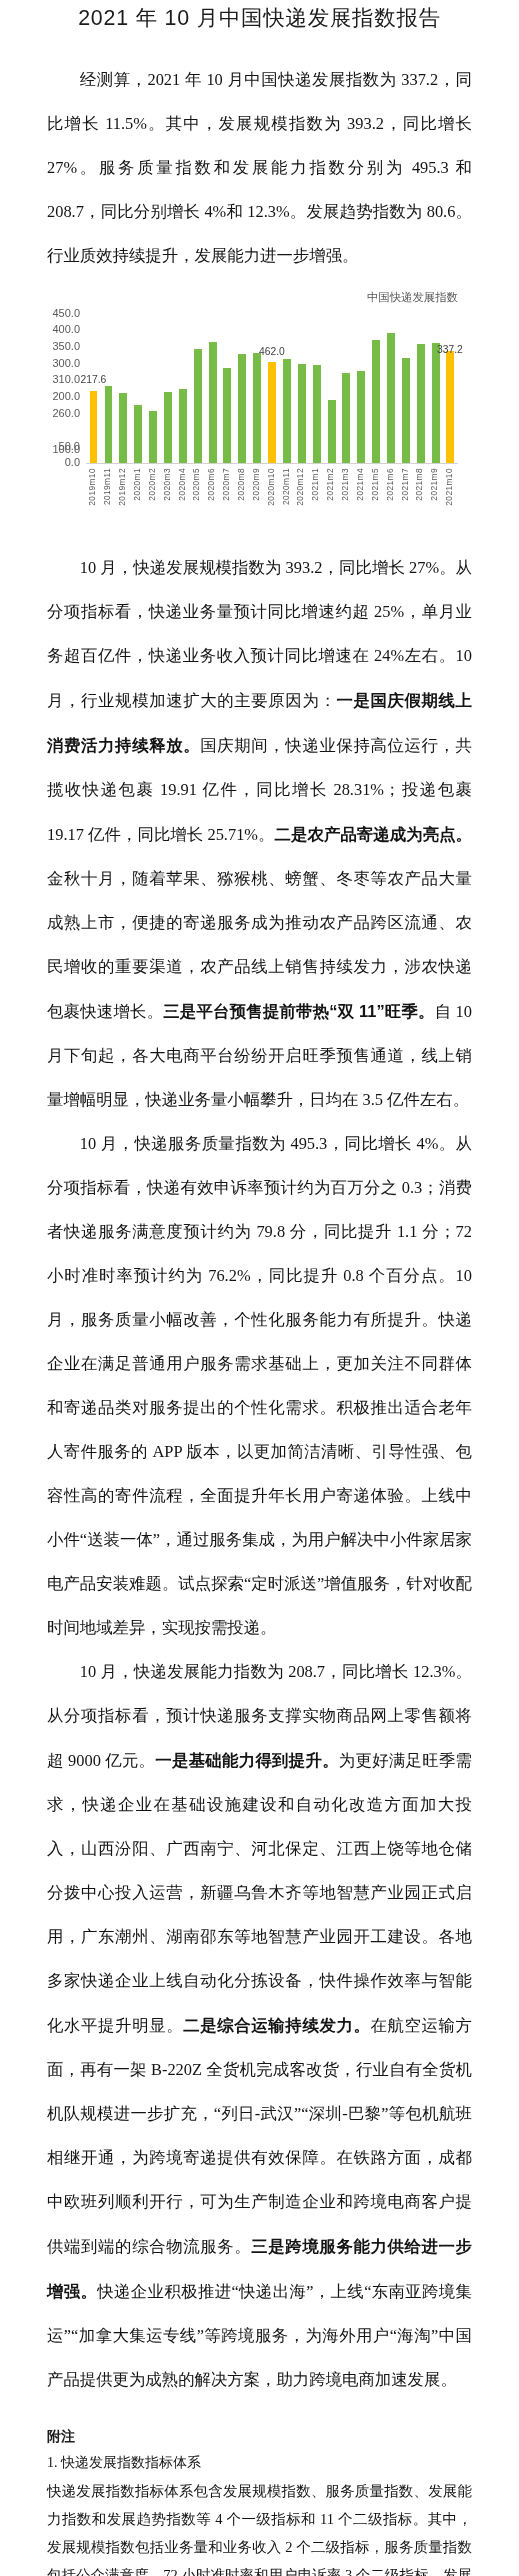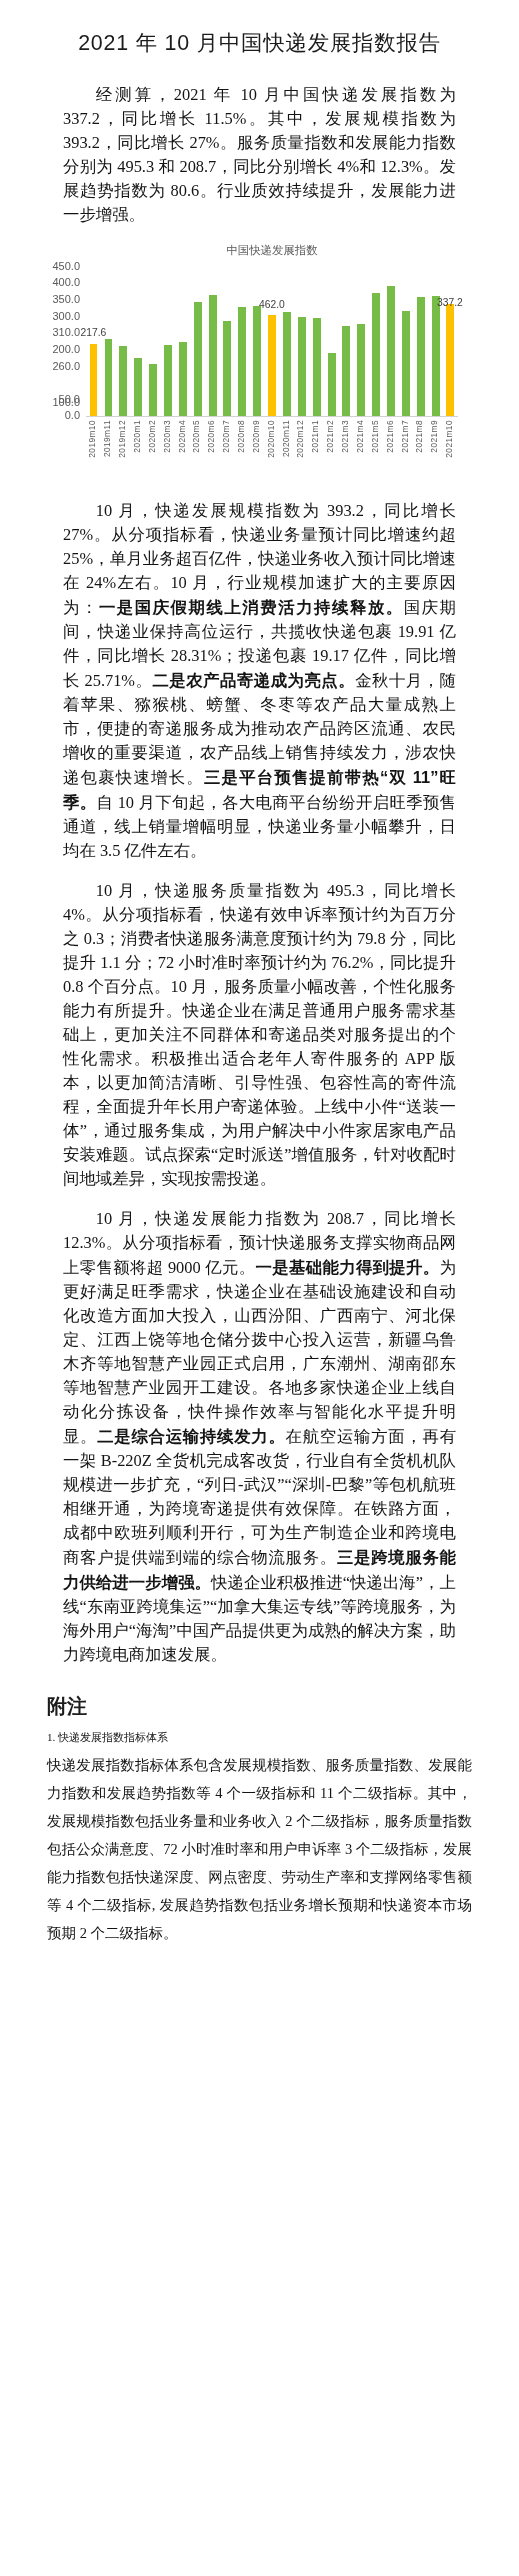--- a/index.html
+++ b/index.html
@@ -1,39 +1,39 @@
 <!DOCTYPE html>
 <html lang="zh" style="font-size:12.2px"><head>
 <meta charset="utf-8">
 <style>
   html,body{margin:0;padding:0;background:#ffffff;}
   .page{
     width:519px;min-height:2576px;margin:0 auto;background:#ffffff;
     font-family:"Liberation Serif","DejaVu Serif",serif;color:#141414;
   }
   .report-title{
-    padding-top:28px;margin:0 23px;
+    padding-top:3px;margin:0 23px;
     font-family:"Liberation Sans","DejaVu Sans",sans-serif;
     font-size:21.4px;font-weight:500;letter-spacing:0.8px;
     text-align:center;color:#1c1c1c;
   }
   .article{padding:0 47px;}
   .para{
-    margin:16px;font-size:16.4px;line-height:24px;
+    margin:0;font-size:16.4px;line-height:44px;
     text-align:justify;text-indent:2em;
   }
   .para:first-child{margin-top:26px;}
   .seg-bold{
     font-weight:bold;
     font-family:"Liberation Sans","DejaVu Sans",sans-serif;
   }
   
   .figure-block{margin-top:12.2px;}
   .chart-title{
-    width:372px;margin-left:86px;text-align:center;
+    width:372px;margin-left:86px;text-align:right;
     font-family:"Liberation Sans","DejaVu Sans",sans-serif;
     font-size:11.4px;color:#595959;
   }
   .chart-plot{
     position:relative;margin-left:86px;margin-top:7.6px;
     width:372px;height:150px;
     border-bottom:1.5px solid #d2d2d2;
   }
   .ytick{
     position:absolute;left:-44px;width:38px;text-align:right;
@@ -55,23 +55,23 @@
   }
   .figure-caption{
     margin-top:10.7px;text-align:center;
     font-size:16.4px;color:#141414;
   }
   
   .notes{padding:0 47px 20px 47px;}
   .notes-heading{
     margin-top:26px;
     font-family:"Liberation Sans","DejaVu Sans",sans-serif;
-    font-size:20px;font-weight:bold;color:#1c1c1c;
+    font-size:14px;font-weight:bold;color:#1c1c1c;
   }
-  .note-title{font-size:11px;line-height:28px;margin-top:3.1px;}
+  .note-title{font-size:14px;line-height:28px;margin-top:3.1px;}
   .note-body{font-size:14.5px;line-height:28px;text-align:justify;}
 </style>
 </head>
 <body>
 
 <div class="page">
 
   <h1 class="report-title">2021 年 10 月中国快递发展指数报告</h1>
 
   <div class="article">

